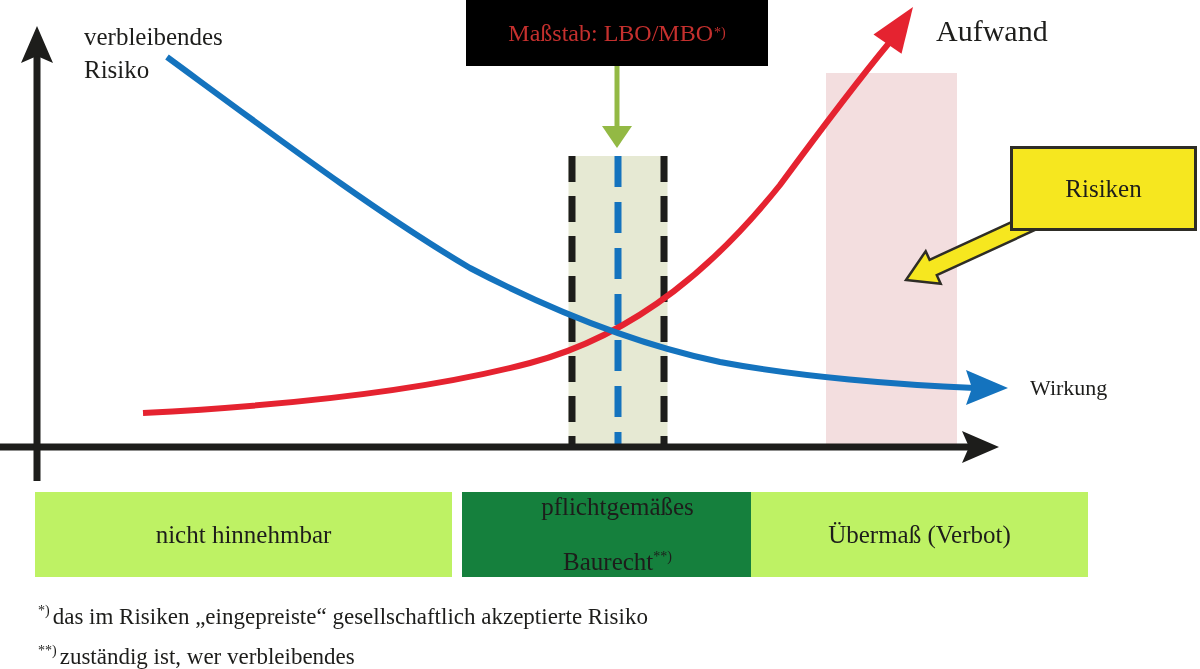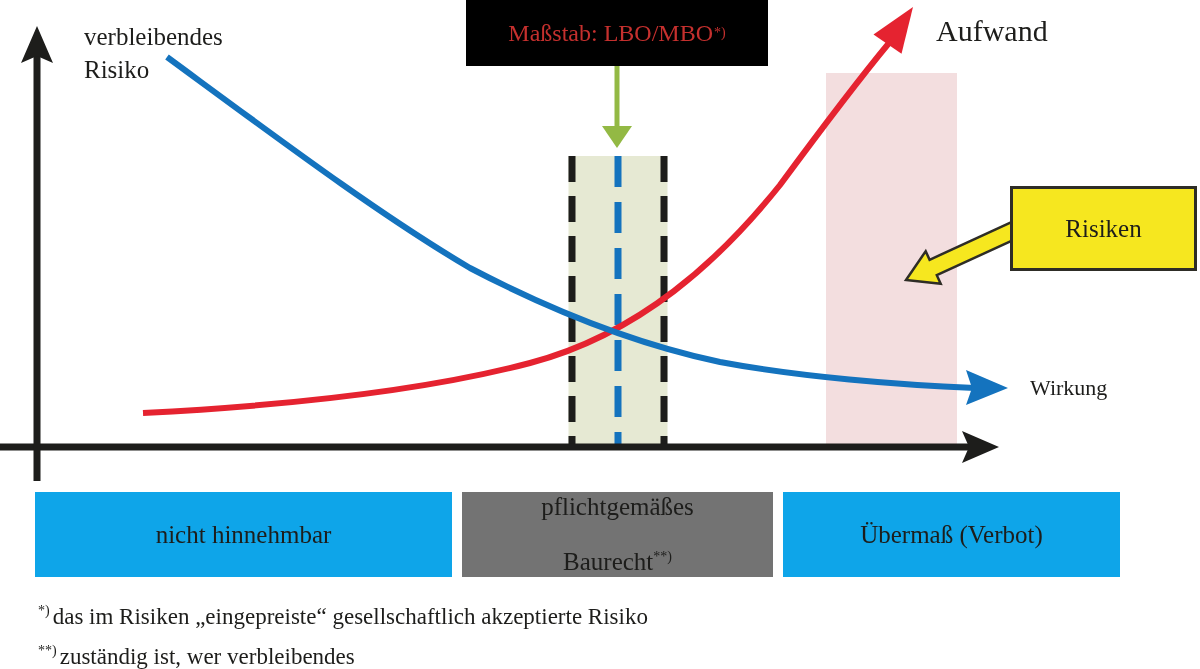--- a/index.html
+++ b/index.html
@@ -14,29 +14,28 @@
     left:466px;top:0;width:302px;height:66px;background:#000000;
     display:flex;align-items:center;justify-content:center;
     color:#c5302e;font-size:24px;
   }
   .massstab-box sup{font-size:14px;line-height:0;margin-left:1px;}
   .callout{
     left:1010px;top:146px;width:181px;height:79px;background:#f6e71f;
     border:3px solid #2e2d26;display:flex;flex-direction:column;
     align-items:center;justify-content:center;font-size:25px;line-height:31px;
     text-align:center;
-    margin-top:40px;
   }
   .zone{
     top:492px;height:85px;display:flex;flex-direction:column;
     align-items:center;justify-content:center;font-size:25px;line-height:30px;
     text-align:center;
   }
-  .zone.pink{background:#0ea5e9;}
-  .zone.green{background:#737373;gap:25px;}
+  .zone.pink{background:#bef264;}
+  .zone.green{background:#15803d;gap:25px;}
   .zone sup{font-size:14px;line-height:0;}
   .footnotes{left:38px;top:594px;font-size:23px;line-height:34px;}
   .footnotes sup{font-size:14px;vertical-align:9px;margin-right:3px;}
   .yaxis-label{left:84px;top:20px;}
   .aufwand-label{left:936px;top:14px;font-size:30px;}
   .wirkung-label{left:1030px;top:371px;font-size:22px;}
 </style>
 </head>
 <body>
 
@@ -86,21 +85,21 @@
     <span>Risiken</span>
   </div>
 
   <div class="abs zone pink" style="left:35px;width:417px;">
     <span>nicht hinnehmbar</span>
   </div>
   <div class="abs zone green" style="left:462px;width:311px;">
     <span>pflichtgemäßes</span>
     <span><span>Baurecht</span><sup>**)</sup></span>
   </div>
-  <div class="abs zone pink" style="left:783px;width:337px;">
+  <div class="abs zone pink" style="left:751px;width:337px;">
     <span>Übermaß (Verbot)</span>
   </div>
 
   <div class="abs footnotes">
     <div><sup>*)</sup><span>das im Risiken „eingepreiste“ gesellschaftlich akzeptierte Risiko</span></div>
     <div><sup>**)</sup><span>zuständig ist, wer verbleibendes</span></div>
   </div>
 
 </div>
 

